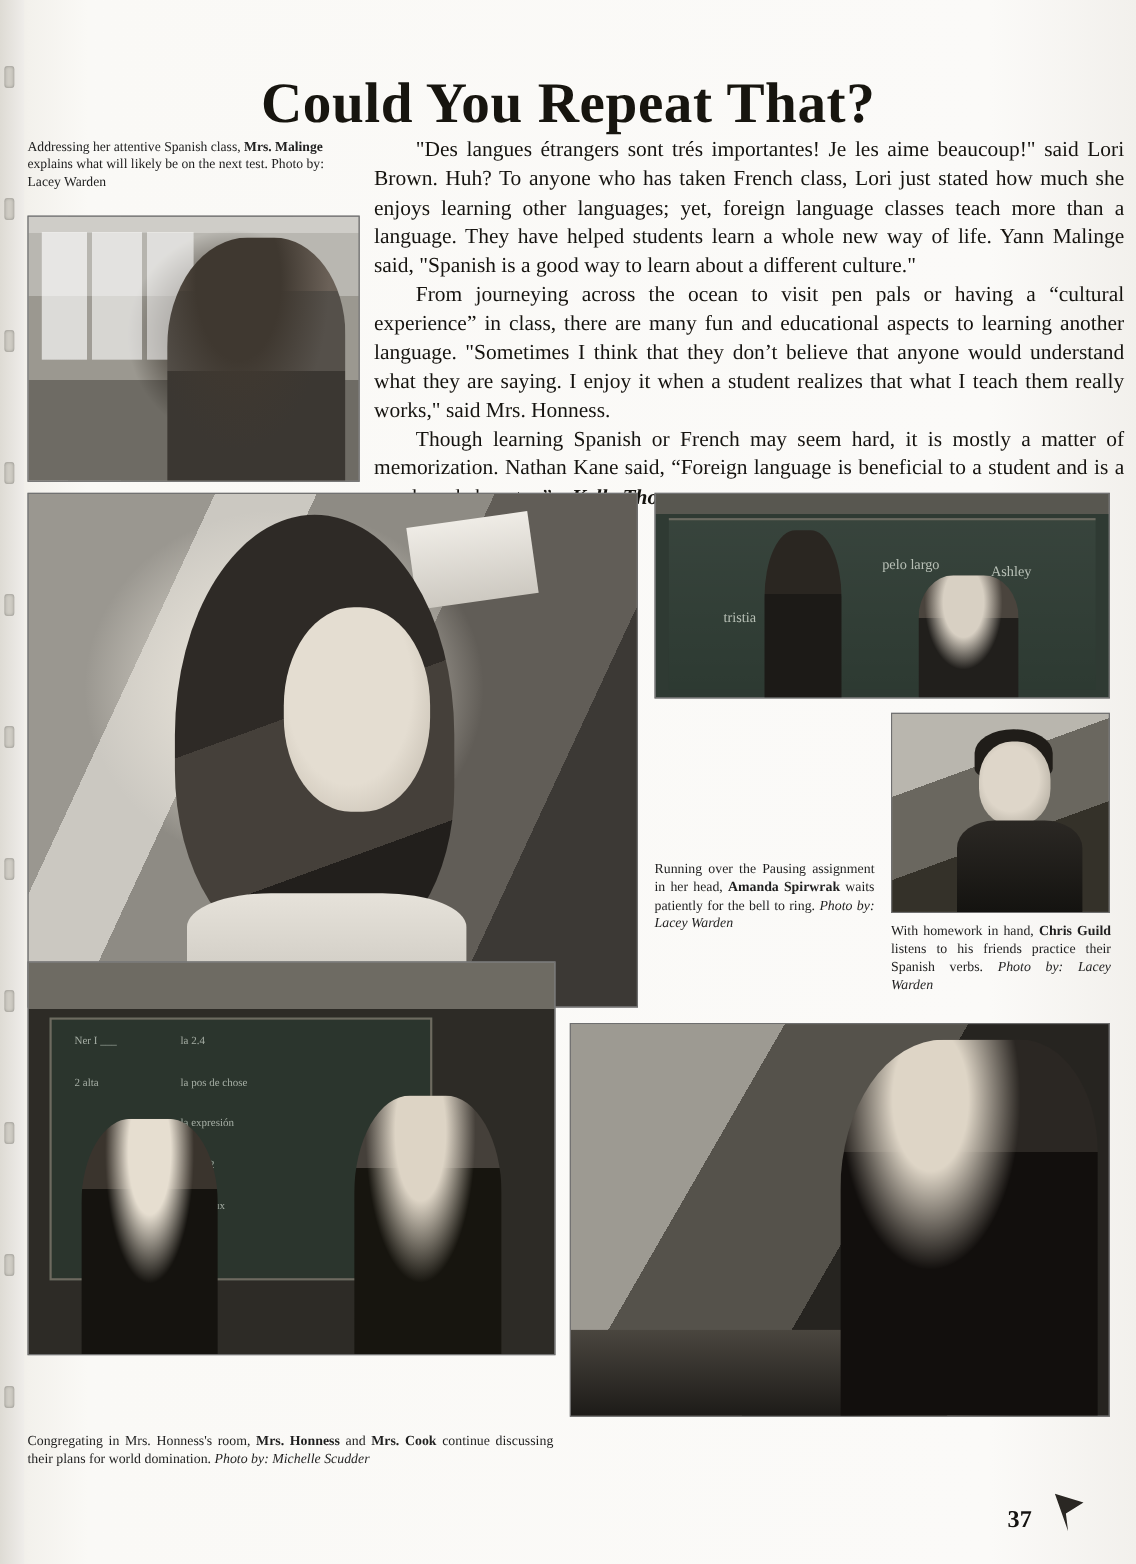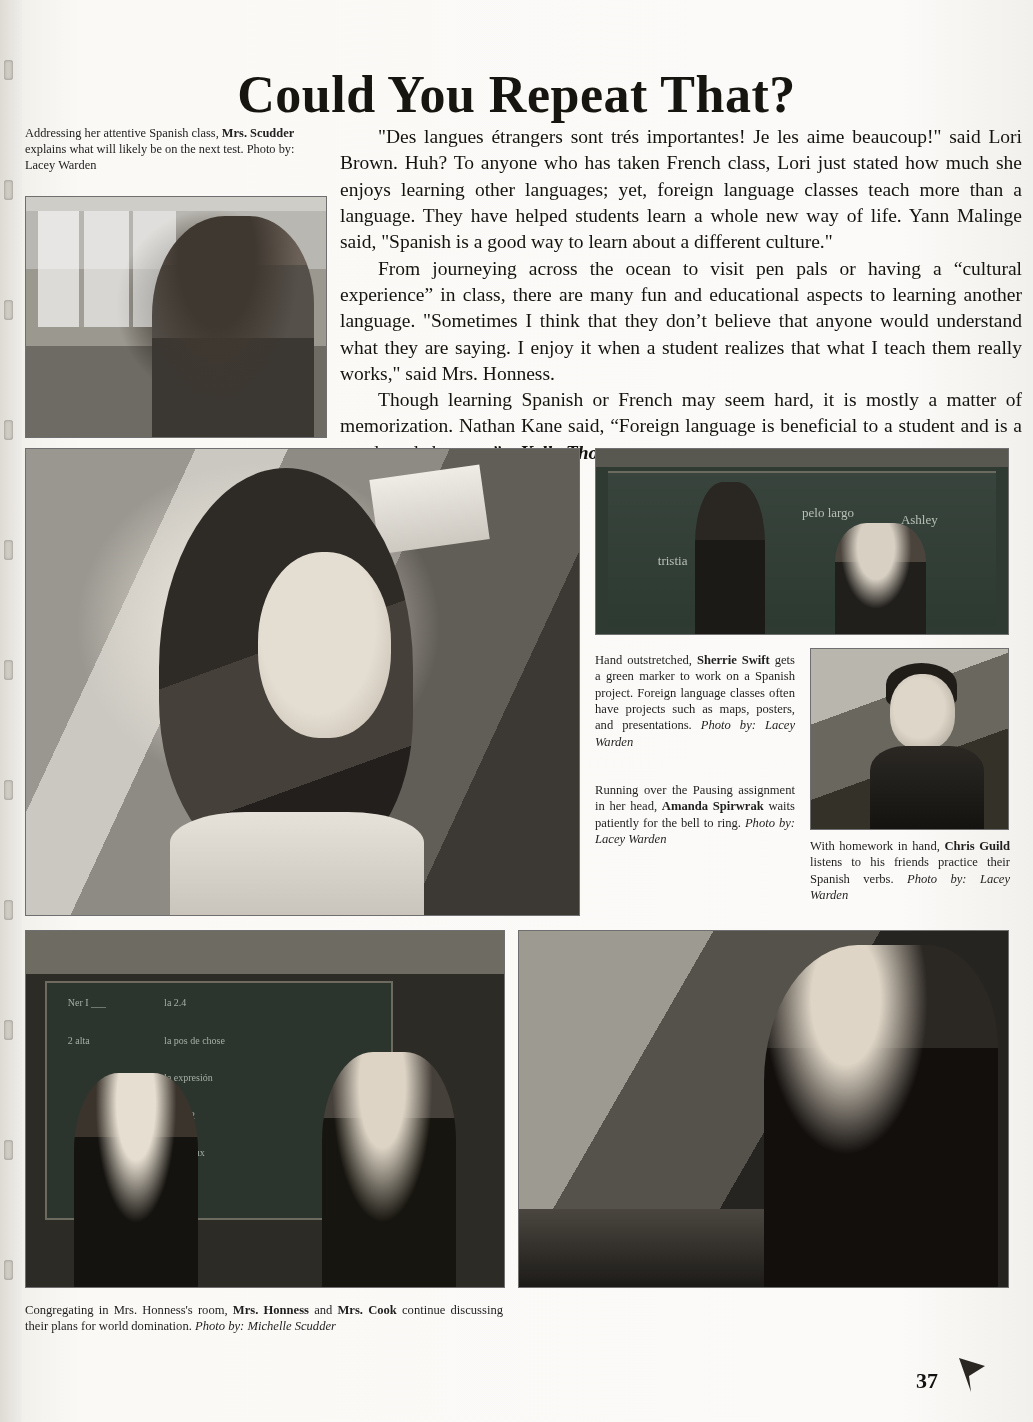--- a/index.html
+++ b/index.html
@@ -200,21 +200,21 @@
     text-align: justify;
   }
   .cap .b { font-weight: bold; }
   .cap .i { font-style: italic; }
 
   #cap-swift { left: 595px; top: 652px; width: 200px; }
   #cap-spirwrak { left: 595px; top: 782px; width: 200px; }
   #cap-guild { left: 810px; top: 838px; width: 200px; }
 
   
-  #photo-teachers { left: 25px; top: 930px; width: 478px; height: 356px; }
+  #photo-teachers { left: 25px; top: 874px; width: 478px; height: 356px; }
   #photo-teachers .ph-inner {
     background: linear-gradient(180deg,#6e6b63 0 12%, #2d2b26 12% 100%);
   }
   #photo-teachers .board {
     position:absolute; left:4%; top:14%; width:72%; height:66%;
     background: #2b352d;
     border: 2px solid #6d6a5f;
   }
   #photo-teachers .scribble {
     position:absolute; color:#cdd5cb; font-size:10px; opacity:.75; font-family:"Liberation Serif", serif;
@@ -282,21 +282,21 @@
     <div class="hole" style="top:900px"></div>
     <div class="hole" style="top:1020px"></div>
     <div class="hole" style="top:1140px"></div>
     <div class="hole" style="top:1260px"></div>
   </div>
 
   <h1 class="title">Could You Repeat That?</h1>
 
   <div class="cap-top">
     <span>Addressing her attentive Spanish class,</span>
-    <span class="b">Mrs. Scudder</span>
+    <span class="b">Mrs. Malinge</span>
     <span>explains what will likely be on the next test.</span>
     <span class="i">Photo by:</span>
     <span class="i">Lacey Warden</span>
   </div>
 
   <div class="photo" id="photo-teacher">
     <div class="ph-inner">
       <div class="win"></div>
       <div class="figure"></div>
     </div>
@@ -332,26 +332,20 @@
   </div>
 
   <div class="photo" id="photo-boy">
     <div class="ph-inner">
       <div class="hair2"></div>
       <div class="head"></div>
       <div class="body2"></div>
     </div>
   </div>
 
-  <div class="cap" id="cap-swift">
-    <span>Hand outstretched,</span>
-    <span class="b">Sherrie Swift</span>
-    <span>gets a green marker to work on a Spanish project.  Foreign language classes often have projects such as maps, posters, and presentations.</span>
-    <span class="i">Photo by: Lacey Warden</span>
-  </div>
 
   <div class="cap" id="cap-spirwrak">
     <span>Running over the Pausing assignment in her head,</span>
     <span class="b">Amanda Spirwrak</span>
     <span>waits patiently for the bell to ring.</span>
     <span class="i">Photo by: Lacey Warden</span>
   </div>
 
   <div class="cap" id="cap-guild">
     <span>With homework in hand,</span>

